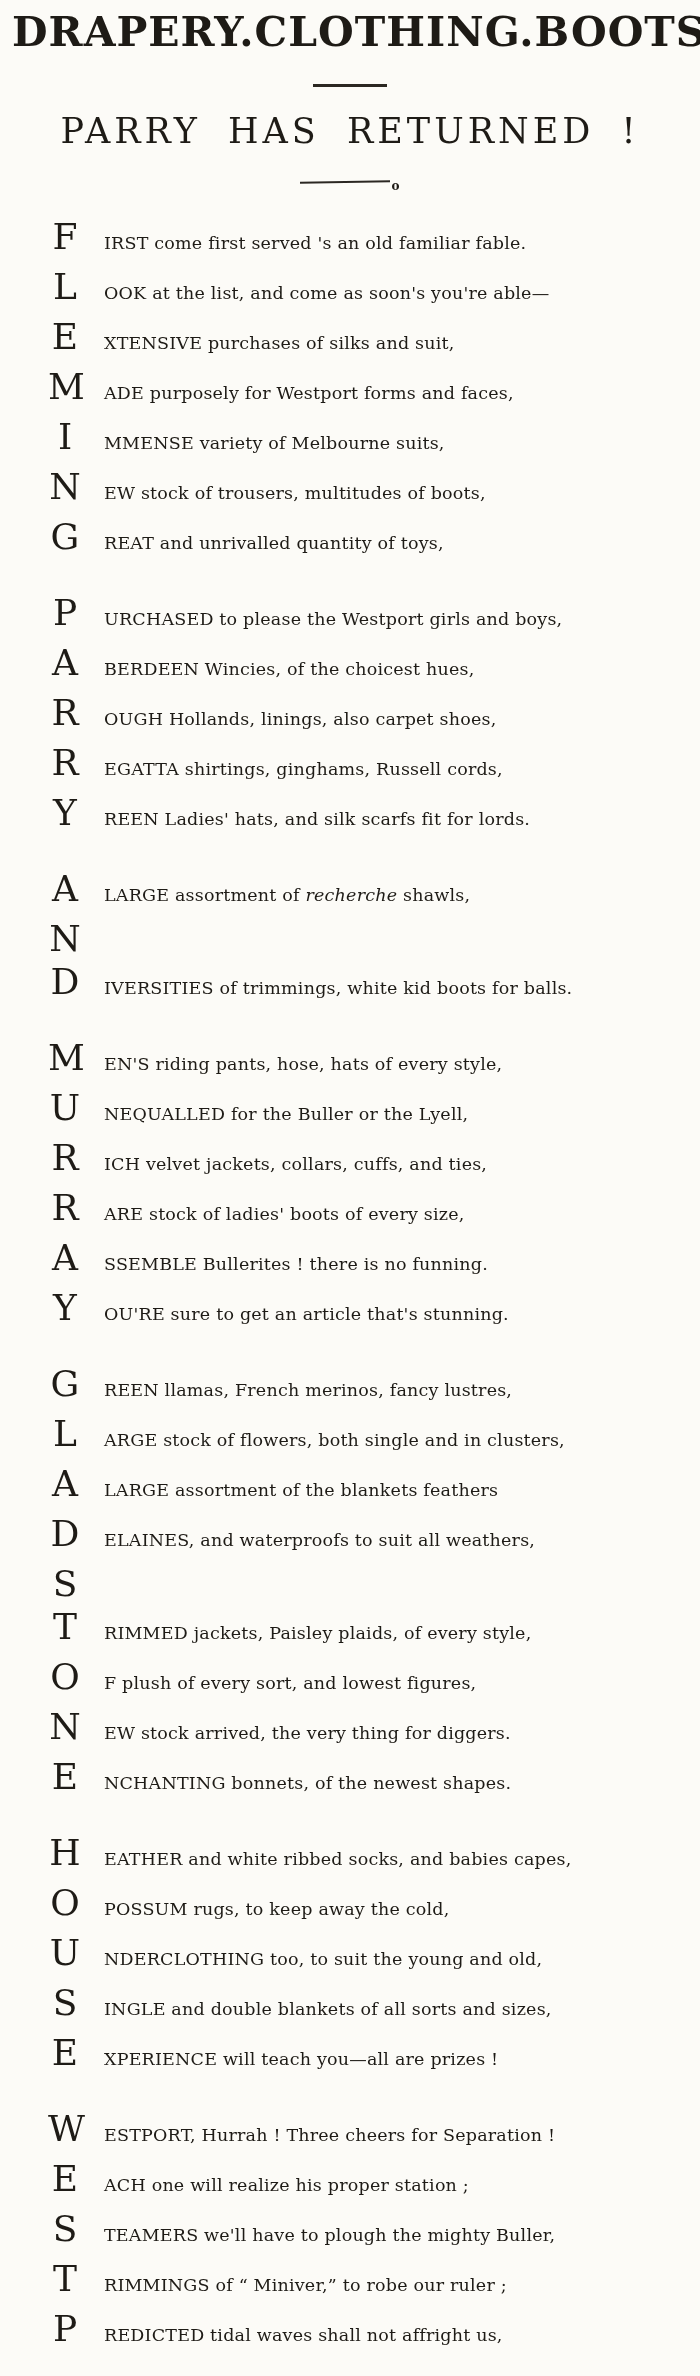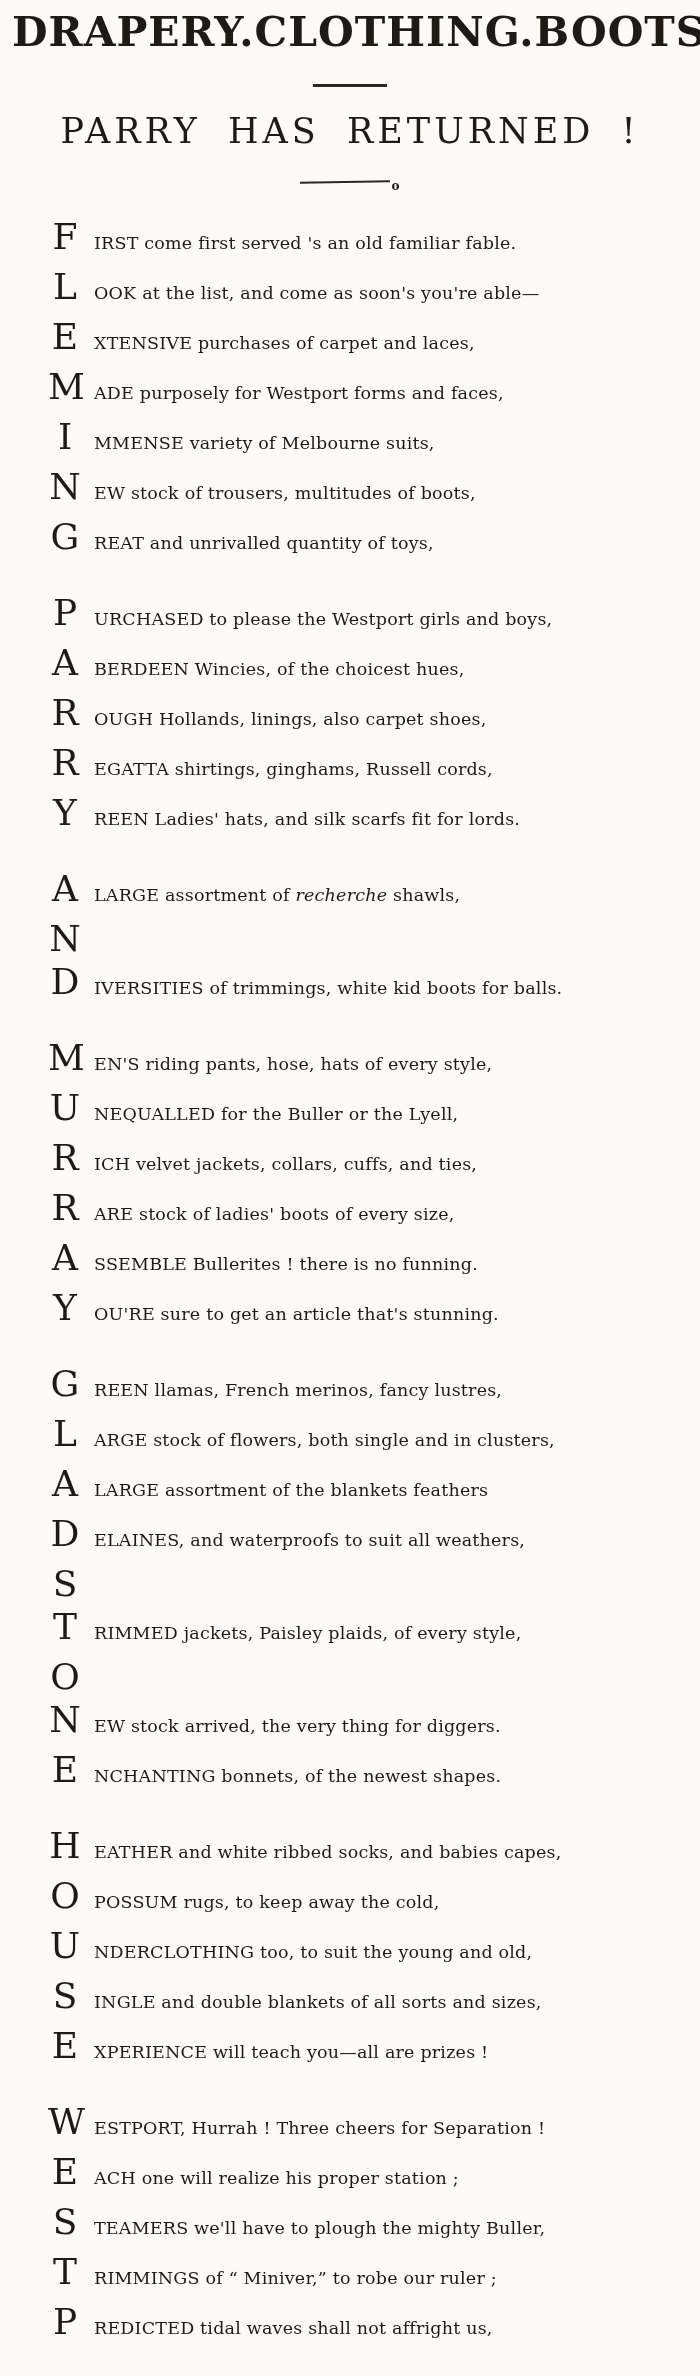--- a/index.html
+++ b/index.html
@@ -67,21 +67,21 @@
     width: 34px;
     flex-shrink: 0;
     font-size: 36px;
     line-height: 27px;
     text-align: center;
     font-weight: normal;
   }
   .verse {
     font-size: 17.5px;
     line-height: 27px;
-    margin-left: 12px;
+    margin-left: 22px;
     letter-spacing: 0.2px;
   }
   .em { font-style: italic; }
 </style>
 </head>
 <body>
 
 <div class="page">
 
   <header class="masthead">
@@ -104,21 +104,21 @@
         <div class="verse-row">
           <span class="big-letter">F</span>
           <span class="verse">IRST come first served 's an old familiar fable.</span>
         </div>
         <div class="verse-row">
           <span class="big-letter">L</span>
           <span class="verse">OOK at the list, and come as soon's you're able—</span>
         </div>
         <div class="verse-row">
           <span class="big-letter">E</span>
-          <span class="verse">XTENSIVE purchases of carpet and laces,</span>
+          <span class="verse">XTENSIVE purchases of silks and suit,</span>
         </div>
         <div class="verse-row">
           <span class="big-letter">M</span>
           <span class="verse">ADE purposely for Westport forms and faces,</span>
         </div>
         <div class="verse-row">
           <span class="big-letter">I</span>
           <span class="verse">MMENSE variety of Melbourne suits,</span>
         </div>
         <div class="verse-row">
@@ -210,20 +210,21 @@
         </div>
         <div class="verse-row">
           <span class="big-letter">S</span>
         </div>
         <div class="verse-row">
           <span class="big-letter">T</span>
           <span class="verse">RIMMED jackets, Paisley plaids, of every style,</span>
         </div>
         <div class="verse-row">
           <span class="big-letter">O</span>
+          <span class="verse">F plush of every sort, and lowest figures,</span>
         </div>
         <div class="verse-row">
           <span class="big-letter">N</span>
           <span class="verse">EW stock arrived, the very thing for diggers.</span>
         </div>
         <div class="verse-row">
           <span class="big-letter">E</span>
           <span class="verse">NCHANTING bonnets, of the newest shapes.</span>
         </div>
       </section>

